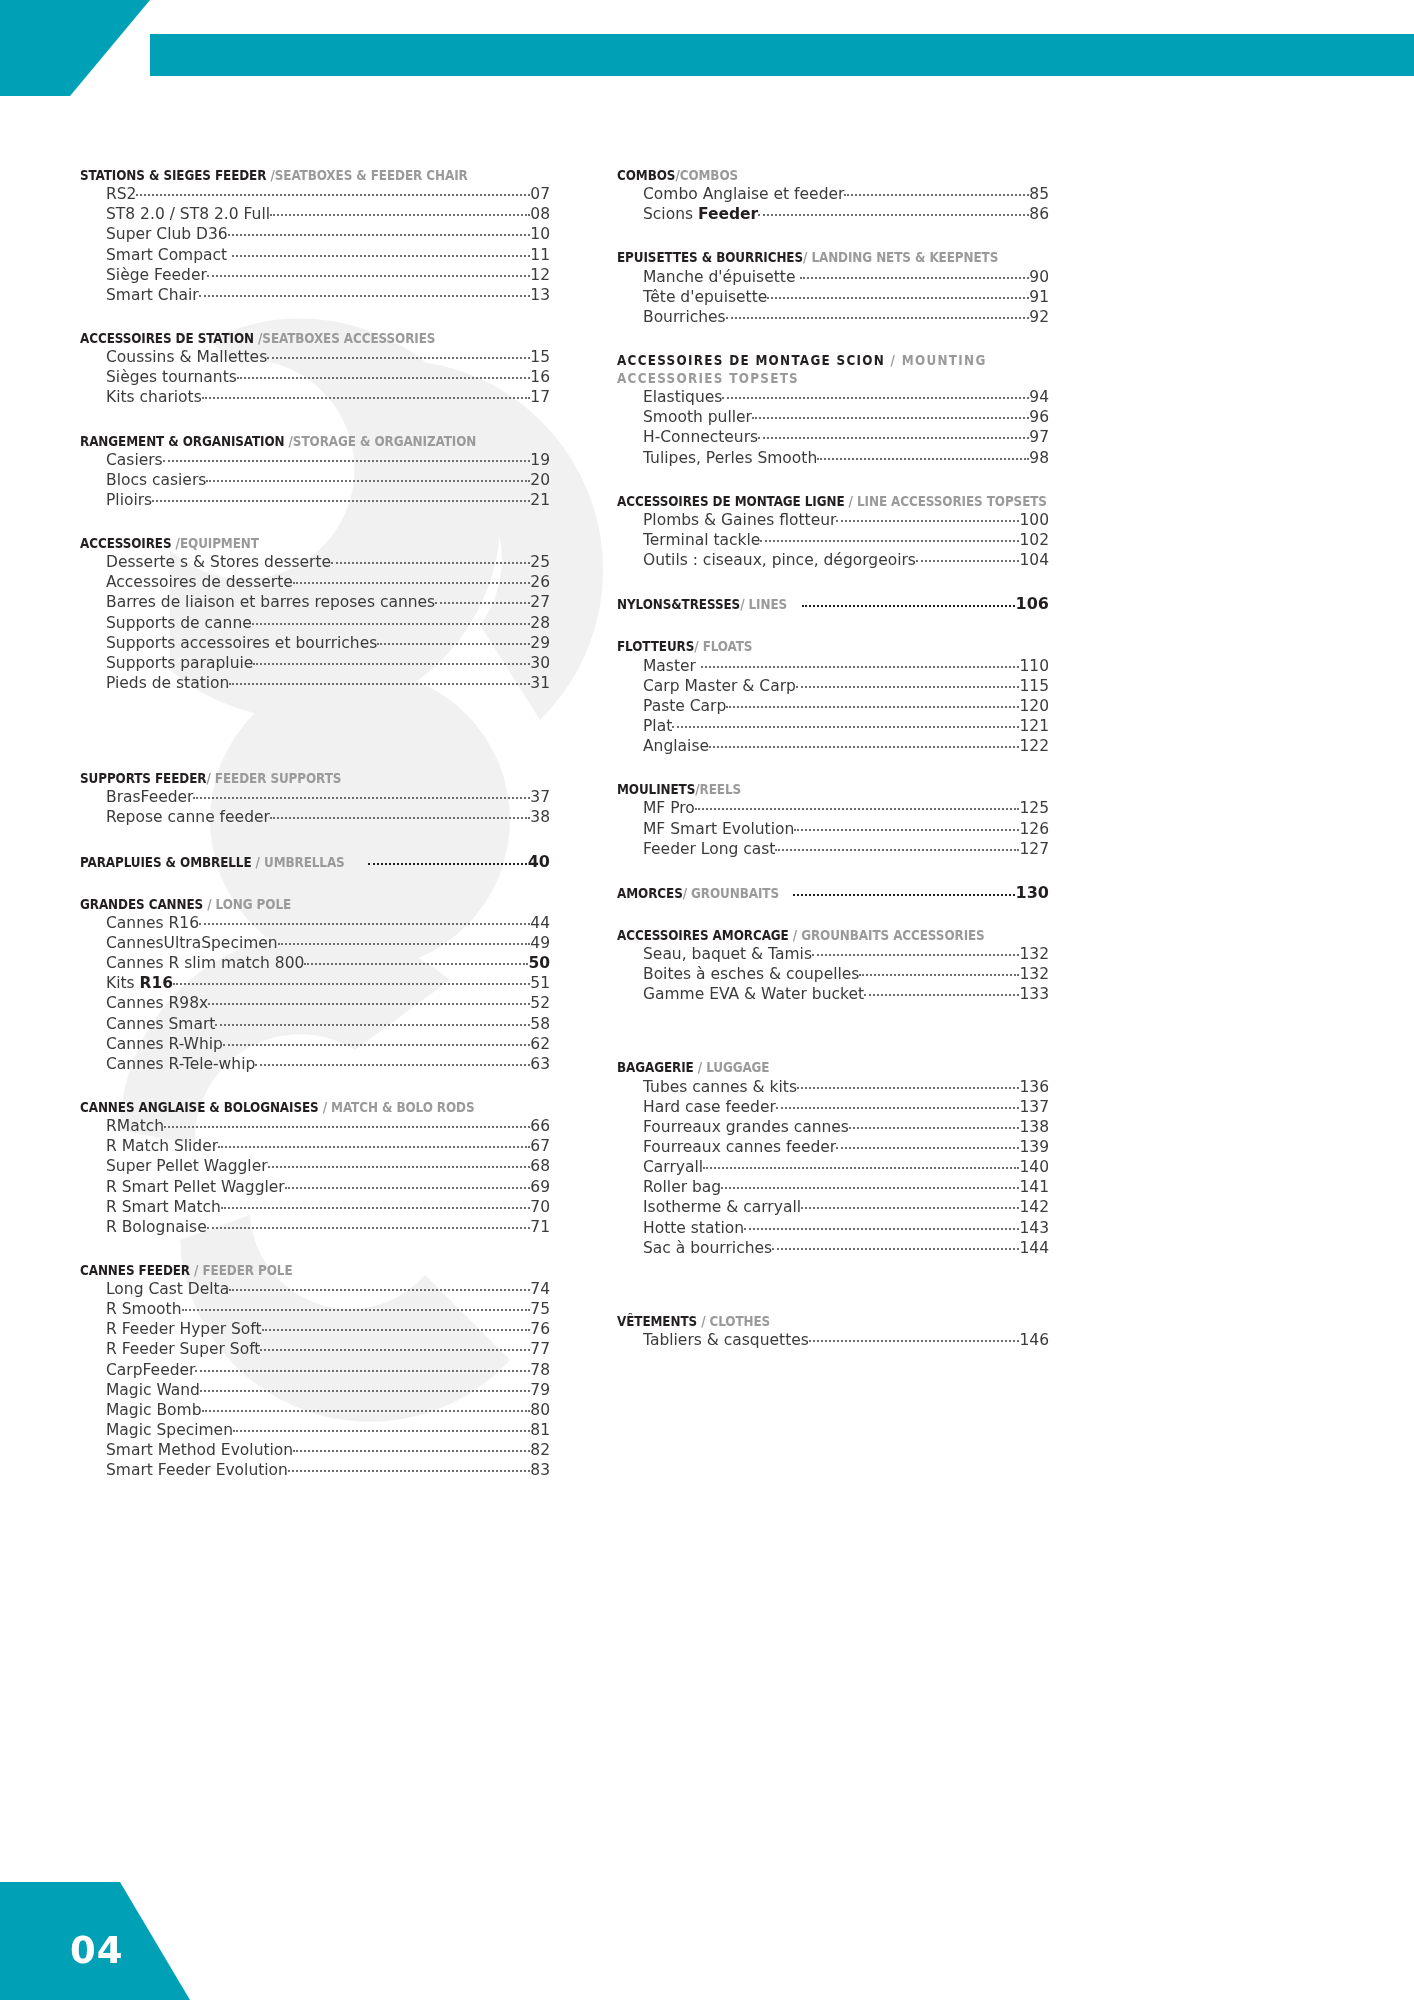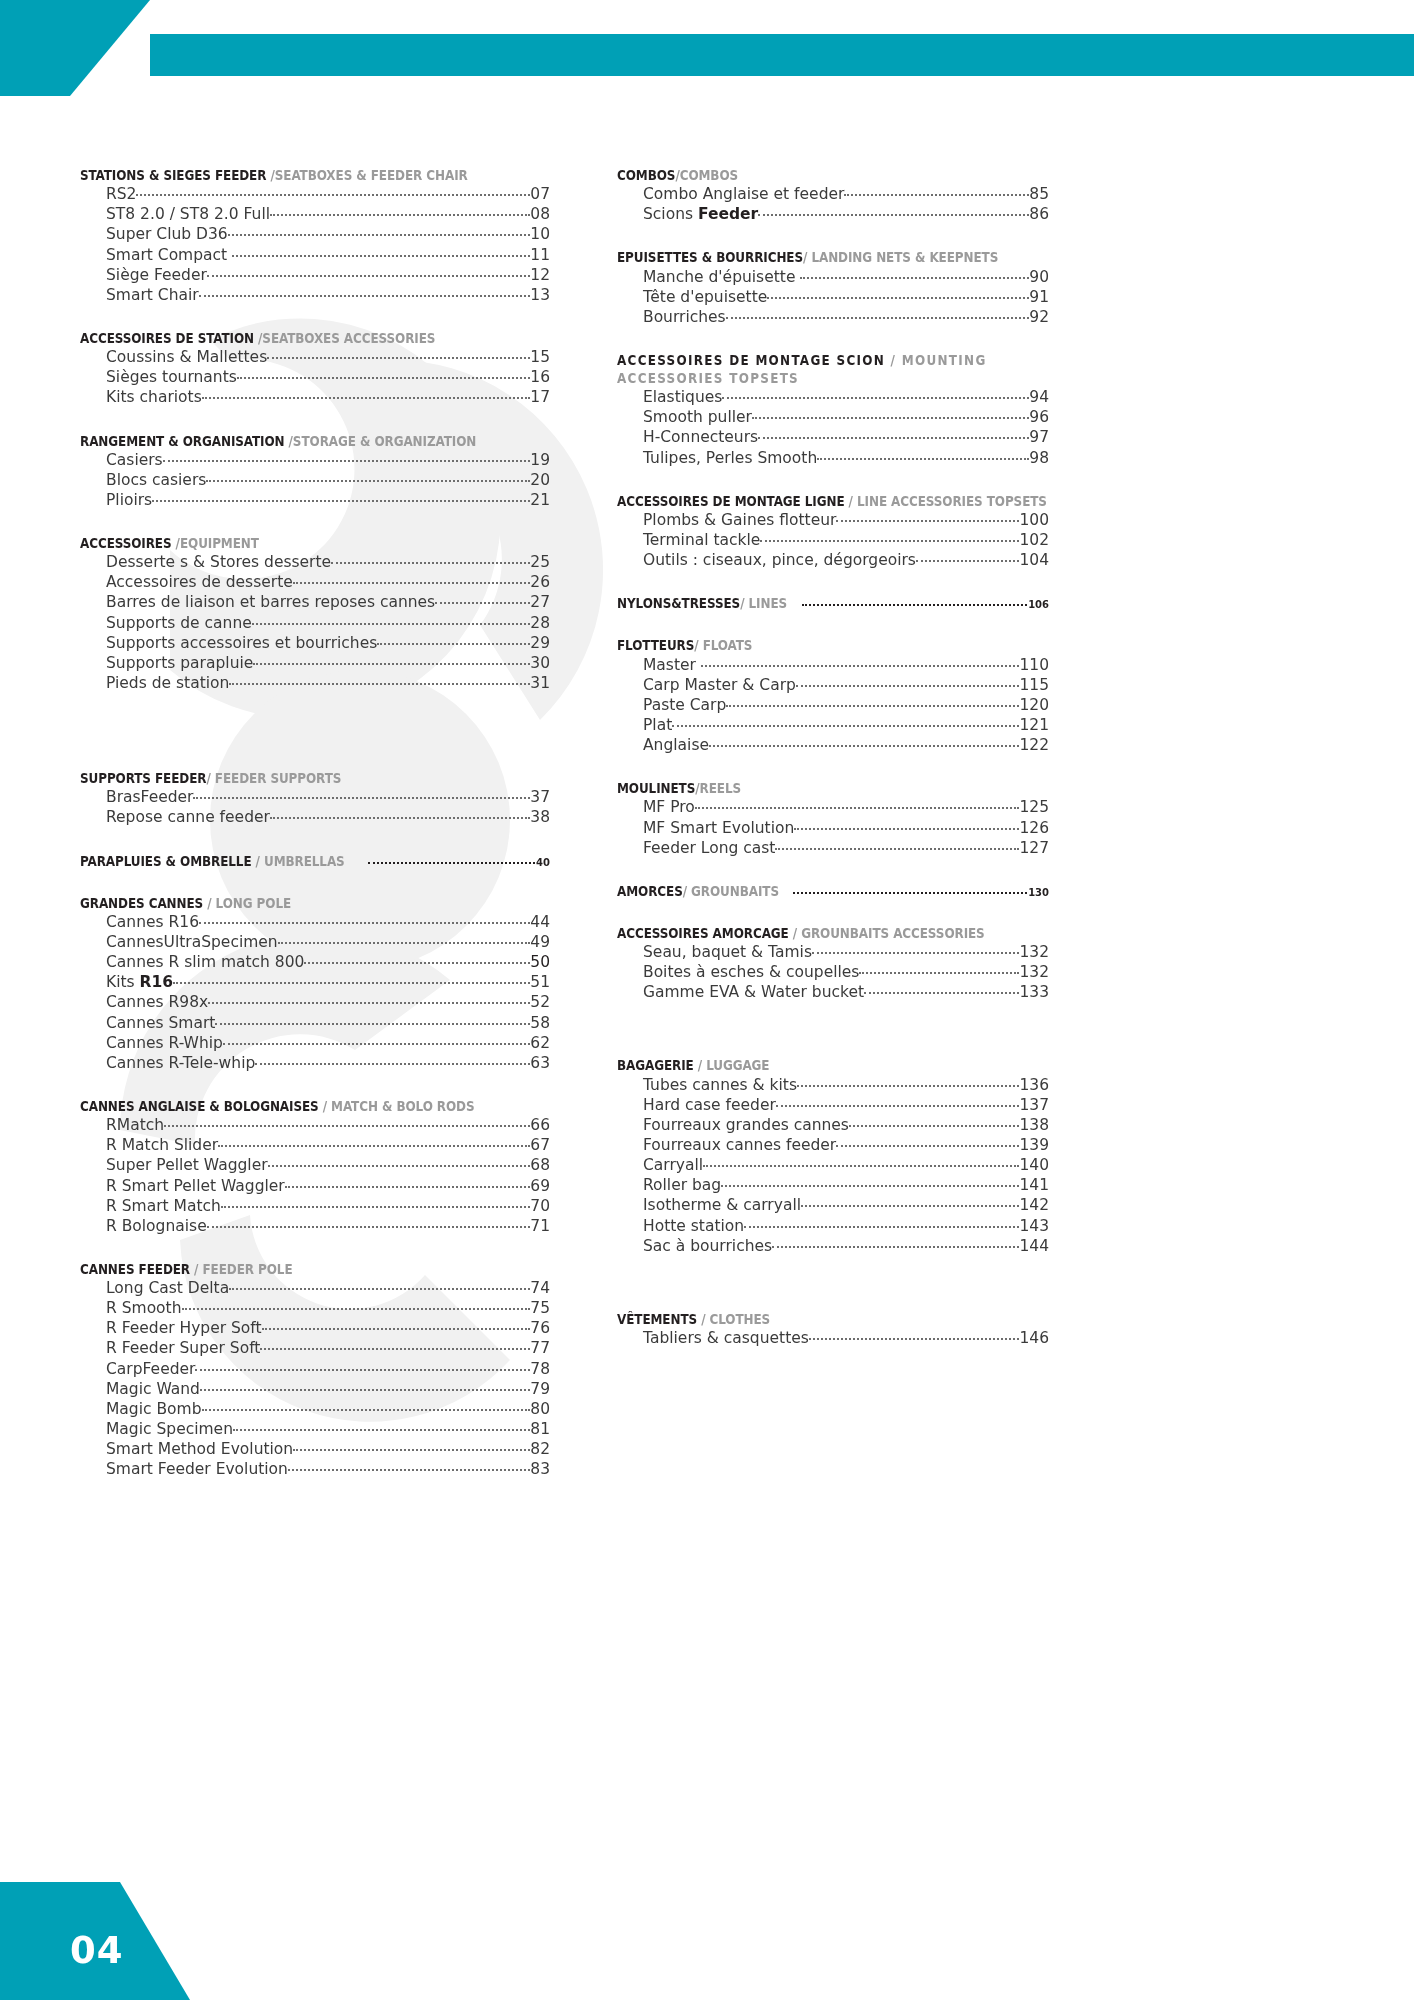--- a/index.html
+++ b/index.html
@@ -73,21 +73,21 @@
   .sec-head-row .leader{
     flex:1 1 auto;
     border-bottom:2.5px dotted #231f20;
     margin:0 0 4px 0;
     height:0;
     transform:translateY(-2px);
   }
   .sec-head-row .pg{
     flex:0 0 auto;
     font-family:"DejaVu Sans",sans-serif;
-    font-size:10px;color:#231f20;font-weight:bold;
+    font-size:16px;color:#231f20;font-weight:bold;
     padding-left:1px;
   }
 
   
   .items{margin:0;padding:0;list-style:none;}
   .item{
     display:flex;align-items:baseline;
     font-family:"DejaVu Sans",sans-serif;
     font-size:15.5px;
     color:#3b3b3b;
@@ -97,21 +97,21 @@
   .item .lbl{flex:0 0 auto;white-space:pre;}
   .item .lbl b{font-weight:bold;color:#231f20;}
   .item .dots{
     flex:1 1 auto;
     height:0;
     border-bottom:2.5px dotted #6d6d6d;
     transform:translateY(-3px);
     margin:0 0 0 0;
   }
   .item .pg{flex:0 0 auto;color:#3b3b3b;padding-left:0px;}
-  .item .pg.bold{font-weight:normal;color:#231f20;}
+  .item .pg.bold{font-weight:bold;color:#231f20;}
   .gap-m{height:22px;}
   .gap-xl{height:52px;}
 </style>
 </head>
 <body>
 
 <div class="topbar">
   <div class="teal-left"></div>
   <div class="teal-main"></div>
 </div>

